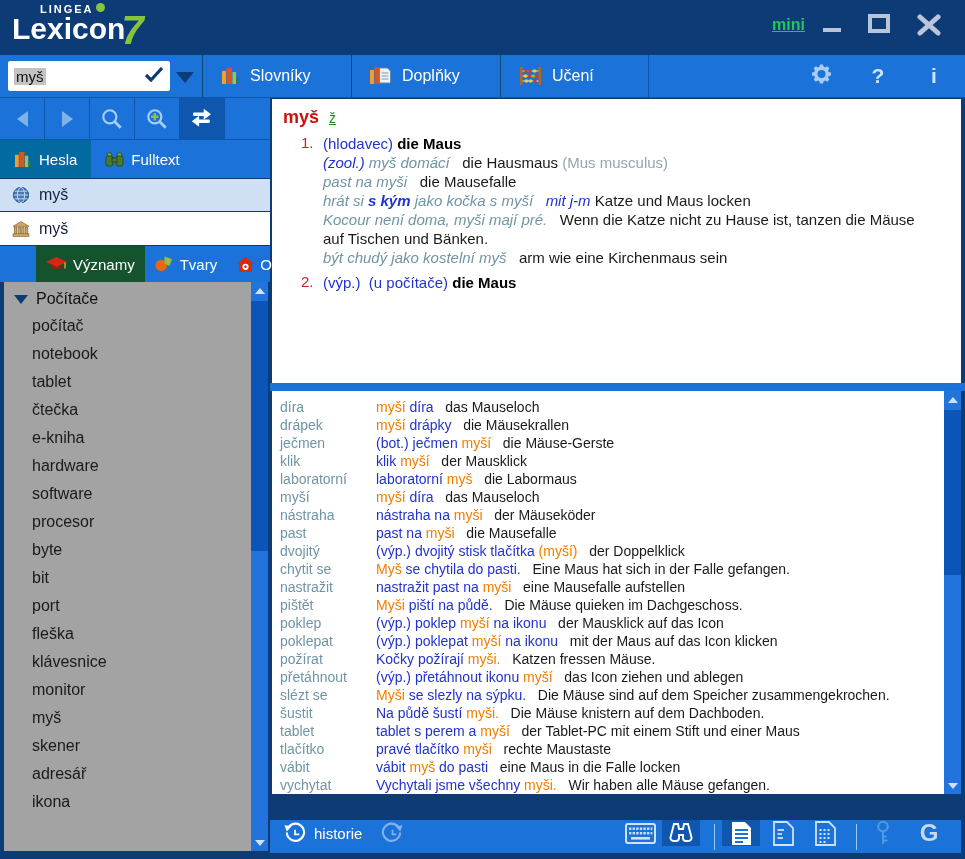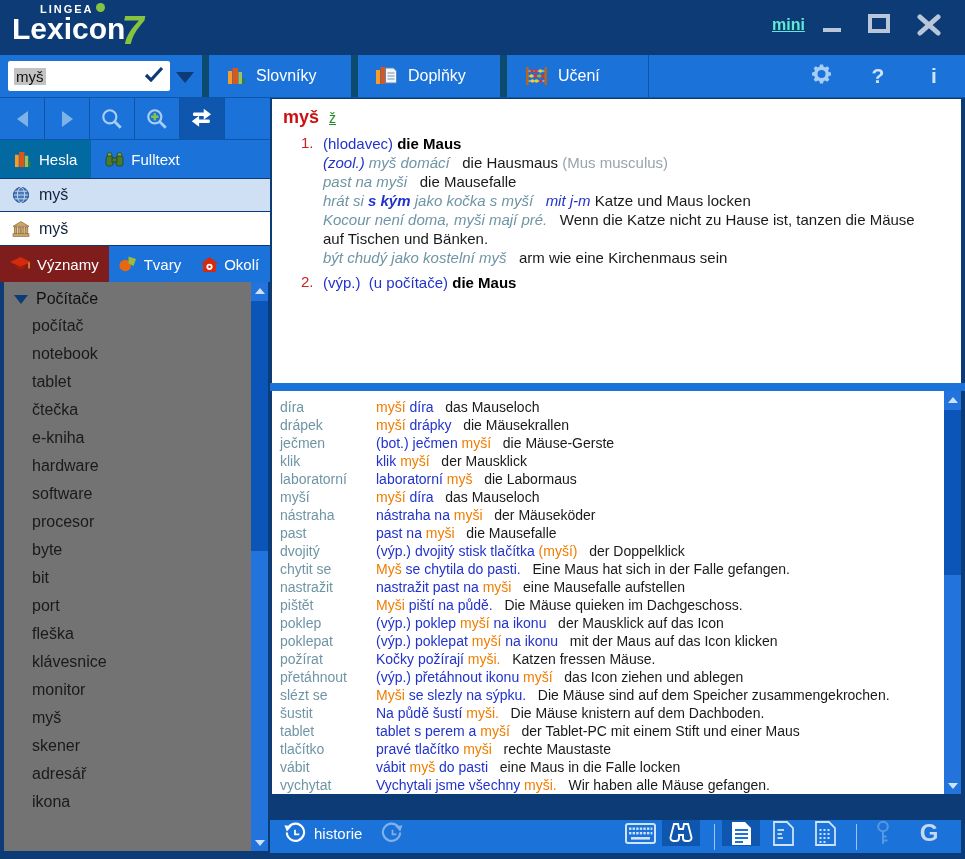--- a/index.html
+++ b/index.html
@@ -6,36 +6,36 @@
   html,body { width:965px; height:859px; overflow:hidden; }
   body { position:relative; background:#0d3b76; font-family:"Liberation Sans", sans-serif; }
 
   
   .titlebar { position:absolute; left:0; top:0; width:965px; height:55px; background:#0d3b76; }
   .logo { position:absolute; left:12px; top:3px; color:#fff; }
   .logo-top { font-size:11px; font-weight:bold; letter-spacing:2px; margin-left:28px; display:flex; }
   .logo-dot { width:9px; height:9px; border-radius:50%; background:#86c440; display:inline-block; margin-left:2px; }
   .logo-main { font-size:30px; font-weight:bold; line-height:28px; display:flex; align-items:flex-start; }
   .logo-seven { color:#86c440; font-size:40px; font-weight:bold; font-style:italic; line-height:30px; margin-left:-4px; }
-  .mini-link { position:absolute; left:772px; top:16px; color:#5eead4; font-size:16px; font-weight:bold; text-decoration:underline; cursor:pointer; }
+  .mini-link { position:absolute; left:772px; top:16px; color:#22c55e; font-size:16px; font-weight:bold; text-decoration:underline; cursor:pointer; }
   .winbtn { position:absolute; top:14px; cursor:pointer; }
   .btn-min { left:822px; width:20px; height:20px; }
   .btn-min i { position:absolute; left:1px; top:14px; width:18px; height:4px; background:#b9c6da; }
   .btn-max { left:868px; width:22px; height:19px; border:4px solid #b9c6da; }
   .btn-close { left:916px; width:26px; height:22px; }
   .btn-close svg { display:block; }
 
   
   .toolbar { position:absolute; left:0; top:55px; width:965px; height:43px; background:#1b72d8; border-bottom:1px solid #0c57ab; }
   .searchbox { position:absolute; left:8px; top:6px; width:162px; height:30px; background:#fff; border-radius:2px; display:flex; align-items:center; padding:0 6px; }
   .search-text { font-size:15px; color:#111; background:#c3c3c3; padding:0 2px; }
   .search-check { margin-left:auto; }
   .search-drop { position:absolute; left:176px; top:17px; width:0; height:0; border-left:9px solid transparent; border-right:9px solid transparent; border-top:11px solid #0d3b76; cursor:pointer; }
   .tb-tabs { position:absolute; left:202px; top:0; height:42px; display:flex; }
-  .tb-tab { width:149px; height:42px; border-left:7px solid #0c4a6e; display:flex; align-items:center; gap:10px; padding-left:18px; color:#fff; font-size:16px; cursor:pointer; }
+  .tb-tab { width:149px; height:42px; border-left:1px solid #0c4a6e; display:flex; align-items:center; gap:10px; padding-left:18px; color:#fff; font-size:16px; cursor:pointer; }
   .tb-tab:last-child { border-right:1px solid #0d55a8; }
   .tb-right { position:absolute; right:18px; top:0; height:42px; display:flex; align-items:center; gap:30px; }
   .tb-ic { color:#cfe2f8; font-size:21px; font-weight:bold; cursor:pointer; width:26px; text-align:center; }
 
   
   .sidebar { position:absolute; left:0; top:98px; width:270px; height:761px; }
   .main { position:absolute; left:270px; top:98px; width:695px; height:761px; }
 
   
   .navrow { position:absolute; left:0; top:0; width:270px; height:42px; background:#1b72d8; border-bottom:1px solid #0d55a8; display:flex; }
@@ -51,24 +51,24 @@
 
   
   .entrylist { position:absolute; left:0; top:80px; width:270px; }
   .result-item { height:34px; display:flex; align-items:center; gap:9px; padding-left:12px; font-size:16px; color:#10223f; border-bottom:1px solid #0d3b76; cursor:pointer; }
   .result-item.sel { background:#cfe0f5; border-top:1px solid #0d3b76; }
   .result-item.plain { background:#fff; }
 
   
   .viewtabs { position:absolute; left:0; top:148px; width:270px; height:36px; background:#1b72d8; display:flex; }
   .vtab { height:36px; display:flex; align-items:center; gap:6px; padding:0 10px; color:#fff; font-size:15px; cursor:pointer; }
-  .vtab.active { background:#7f1d1d; }
-
-  
-  .wordpanel { position:absolute; left:4px; right:2px; top:184px; bottom:8px; background:#737373; overflow:hidden; }
+  .vtab.active { background:#14532d;margin-left:36px; }
+
+  
+  .wordpanel { position:absolute; left:4px; right:2px; top:184px; bottom:8px; background:#a3a3a3; overflow:hidden; }
   .cat-row { display:flex; align-items:center; gap:8px; padding:8px 0 4px 10px; font-size:16px; color:#111; cursor:pointer; }
   .cat-tri { width:0; height:0; border-left:7px solid transparent; border-right:7px solid transparent; border-top:9px solid #0d3b76; }
   .word-item { padding-left:28px; font-size:16px; color:#1a1a1a; height:28px; line-height:28px; cursor:pointer; }
   .scroll { position:absolute; right:0; top:0; bottom:0; width:17px; background:#2273dc; }
   .scroll .arr { position:absolute; left:0; width:17px; height:17px; display:flex; align-items:center; justify-content:center; cursor:pointer; }
   .scroll .arr.up { top:0; } .scroll .arr.down { bottom:0; }
   .arr-up-tri { width:0;height:0;border-left:5px solid transparent;border-right:5px solid transparent;border-bottom:6px solid #cfe2f8; }
   .arr-down-tri { width:0;height:0;border-left:5px solid transparent;border-right:5px solid transparent;border-top:6px solid #cfe2f8; }
   .thumb { position:absolute; left:0; width:17px; background:#0c55b8; cursor:grab; }
 

